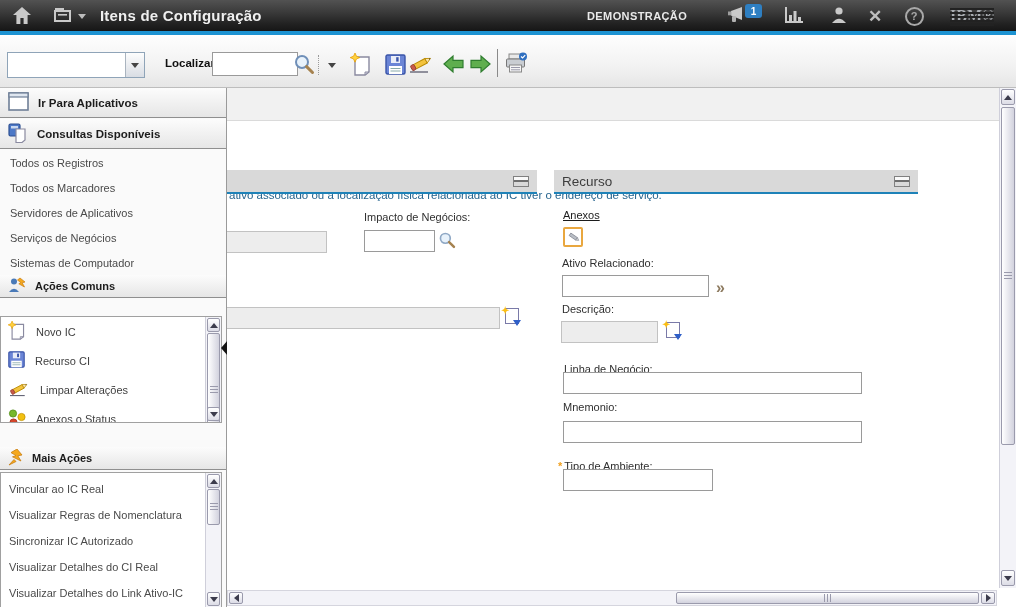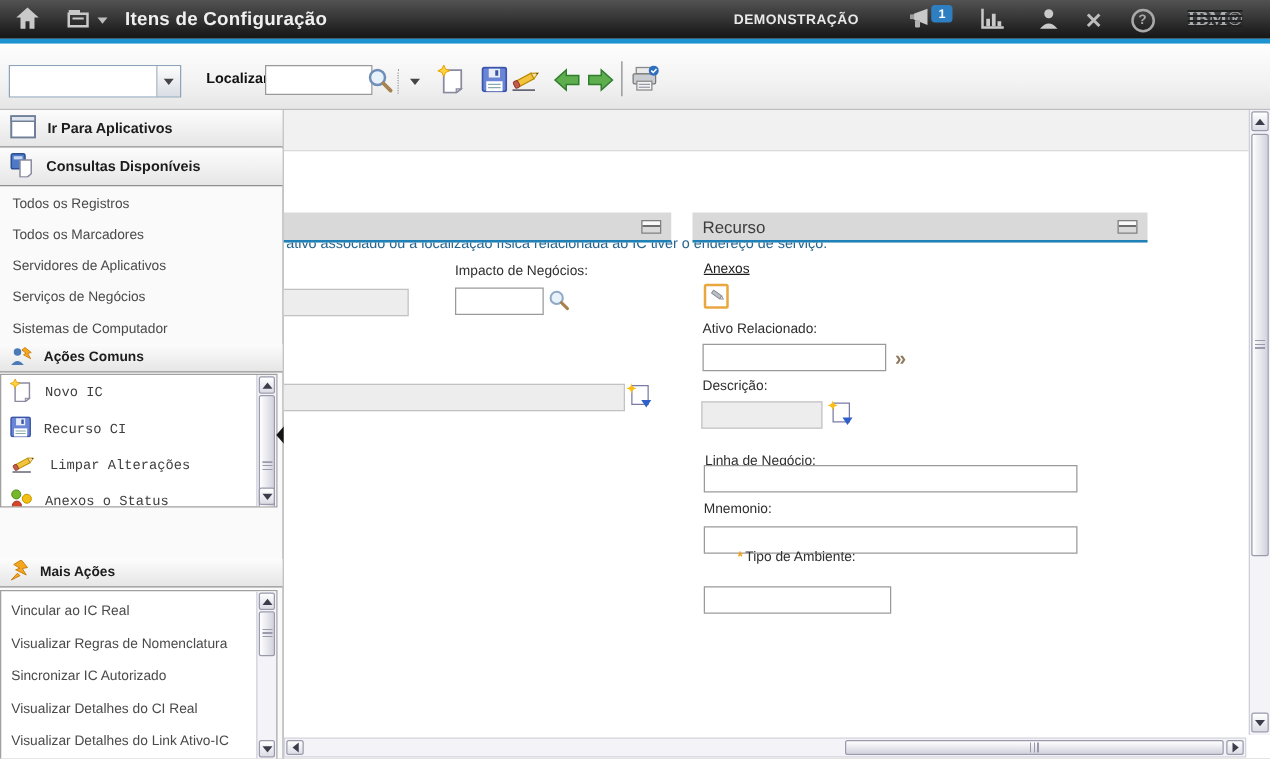--- a/index.html
+++ b/index.html
@@ -280,21 +280,21 @@
       <span>
         <svg width="18" height="16" viewBox="0 0 18 16">
           <circle cx="6" cy="4.5" r="3" fill="#4a7ab8"></circle>
           <path d="M1 15 Q6 8.5 11 15 Z" fill="#4a7ab8"></path>
           <polygon points="12,1 17,5 14.2,5.8 16.5,10 10.8,6.8 12.8,5.6 9.5,3" fill="#f5a81c" stroke="#c87d12" stroke-width="0.7"></polygon>
         </svg>
       </span>
       <span>Ações Comuns</span>
     </div>
 
-    <div class="abox" style="top:211px;height:107px;font-family:Liberation Mono, monospace;">
+    <div class="abox" style="top:228px;height:107px;">
       <div class="arow">
         <span>
           <svg width="18" height="19" viewBox="0 0 22 23">
               <path d="M5 4 H19 V19 L15 22 H5 Z" fill="#fff" stroke="#8a8aa0" stroke-width="1.4"></path>
               <path d="M19 19 L15 19 L15 22 Z" fill="#d7d7e4" stroke="#8a8aa0" stroke-width="1"></path>
               <polygon points="5,0 6.4,3.2 9.8,4.6 6.4,6 5,9.2 3.6,6 0.2,4.6 3.6,3.2" fill="#ffd23f" stroke="#e8a000" stroke-width="0.8"></polygon>
             </svg>
         </span>
         <span>Novo IC</span>
       </div>
@@ -450,21 +450,21 @@
       <span class="st">✦</span>
       <span class="ar"></span>
     </span>
 
     <label class="flbl" style="left:337px;top:275px;">Linha de Negócio:</label>
     <input class="fin" style="left: 336px; top: 284px; width: 291px;" value="">
 
     <label class="flbl" style="left:336px;top:313px;">Mnemonio:</label>
     <input class="fin" style="left: 336px; top: 333px; width: 291px;" value="">
 
-    <label class="flbl" style="left:331px;top:352px;margin-left:32px;"><span class="req">*</span><span>Tipo de Ambiente:</span></label>
+    <label class="flbl" style="left:331px;top:372px;"><span class="req">*</span><span>Tipo de Ambiente:</span></label>
     <input class="fin" style="left: 336px; top: 381px; width: 142px;" value="">
 
     <div class="vscroll">
       <div class="sbtn" style="top:1px;height:16px;">
           <span class="t-up"></span>
         </div>
       <div class="sthumb" style="top:19px;height:338px;">
           <span class="grip-v"></span>
         </div>
       <div class="sbtn" style="top:482px;height:16px;">

